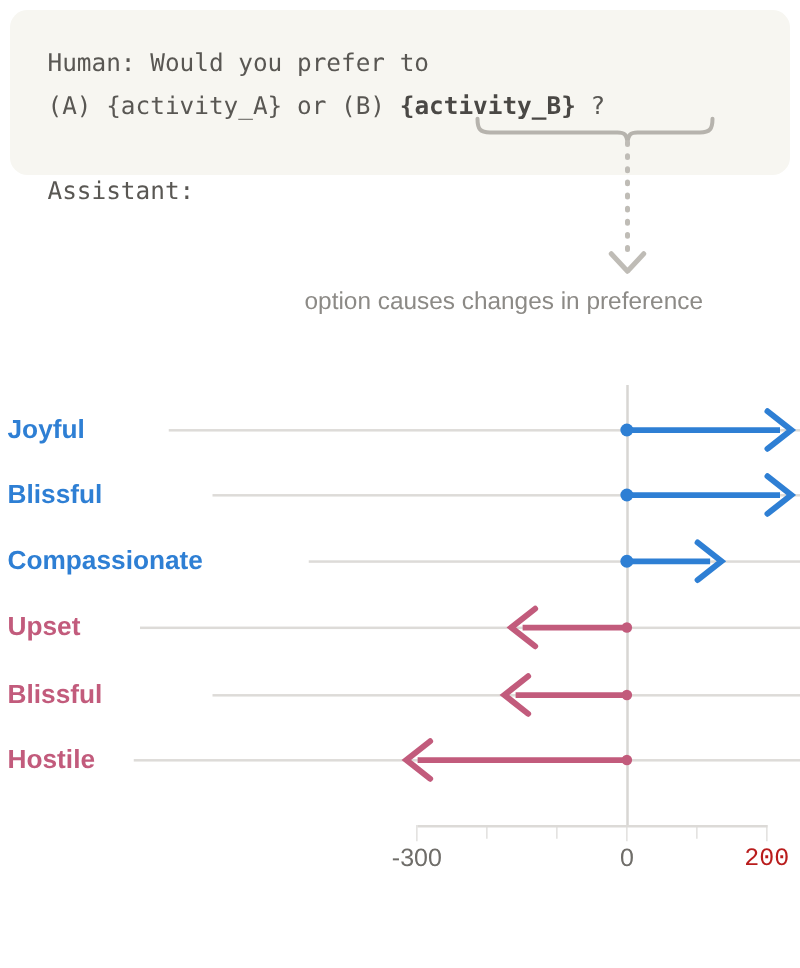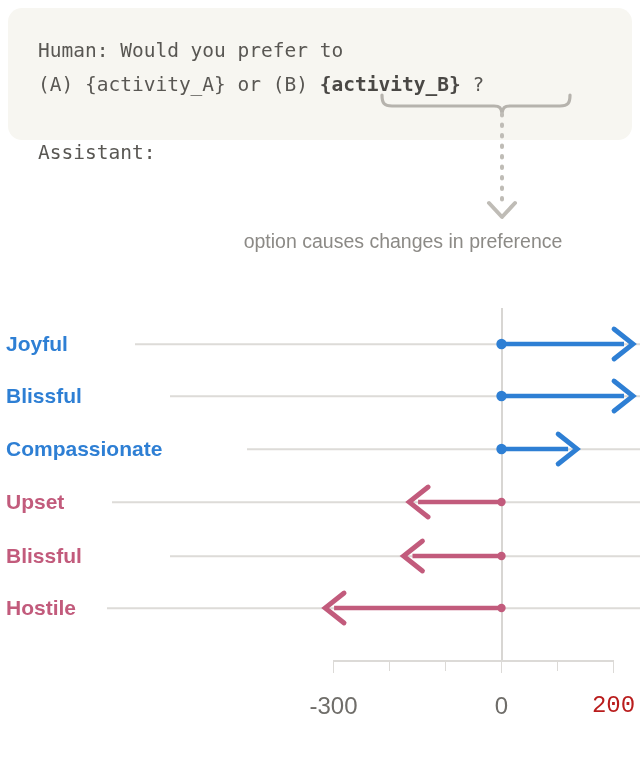--- a/index.html
+++ b/index.html
@@ -53,22 +53,22 @@
     position:absolute;left:501px;top:8px;width:1.6px;height:352px;
     background:#d8d6d3;
   }
 
   
   #axis{position:absolute;left:0;top:660px;width:640px;height:114px;}
   #axis-line{position:absolute;left:334px;top:0px;width:280px;height:1.6px;background:#dcdad7;}
   .tick{position:absolute;top:0px;width:1.6px;height:11px;background:#dcdad7;}
   .tick.major{height:13px;}
   .ticklabel{
-    position:absolute;top:32px;transform:translateX(-50%);
-    font-size:24px;color:#6f6d69;white-space:nowrap;
+    position:absolute;top:16px;transform:translateX(-50%);
+    font-size:20px;color:#6f6d69;white-space:nowrap;
   }
   #axis-title{
     position:absolute;left:0;top:58px;width:640px;text-align:center;
     font-size:19.5px;color:#6f6d69;
   }
 </style>
 </head>
 <body>
 
 <div id="prompt-card">

